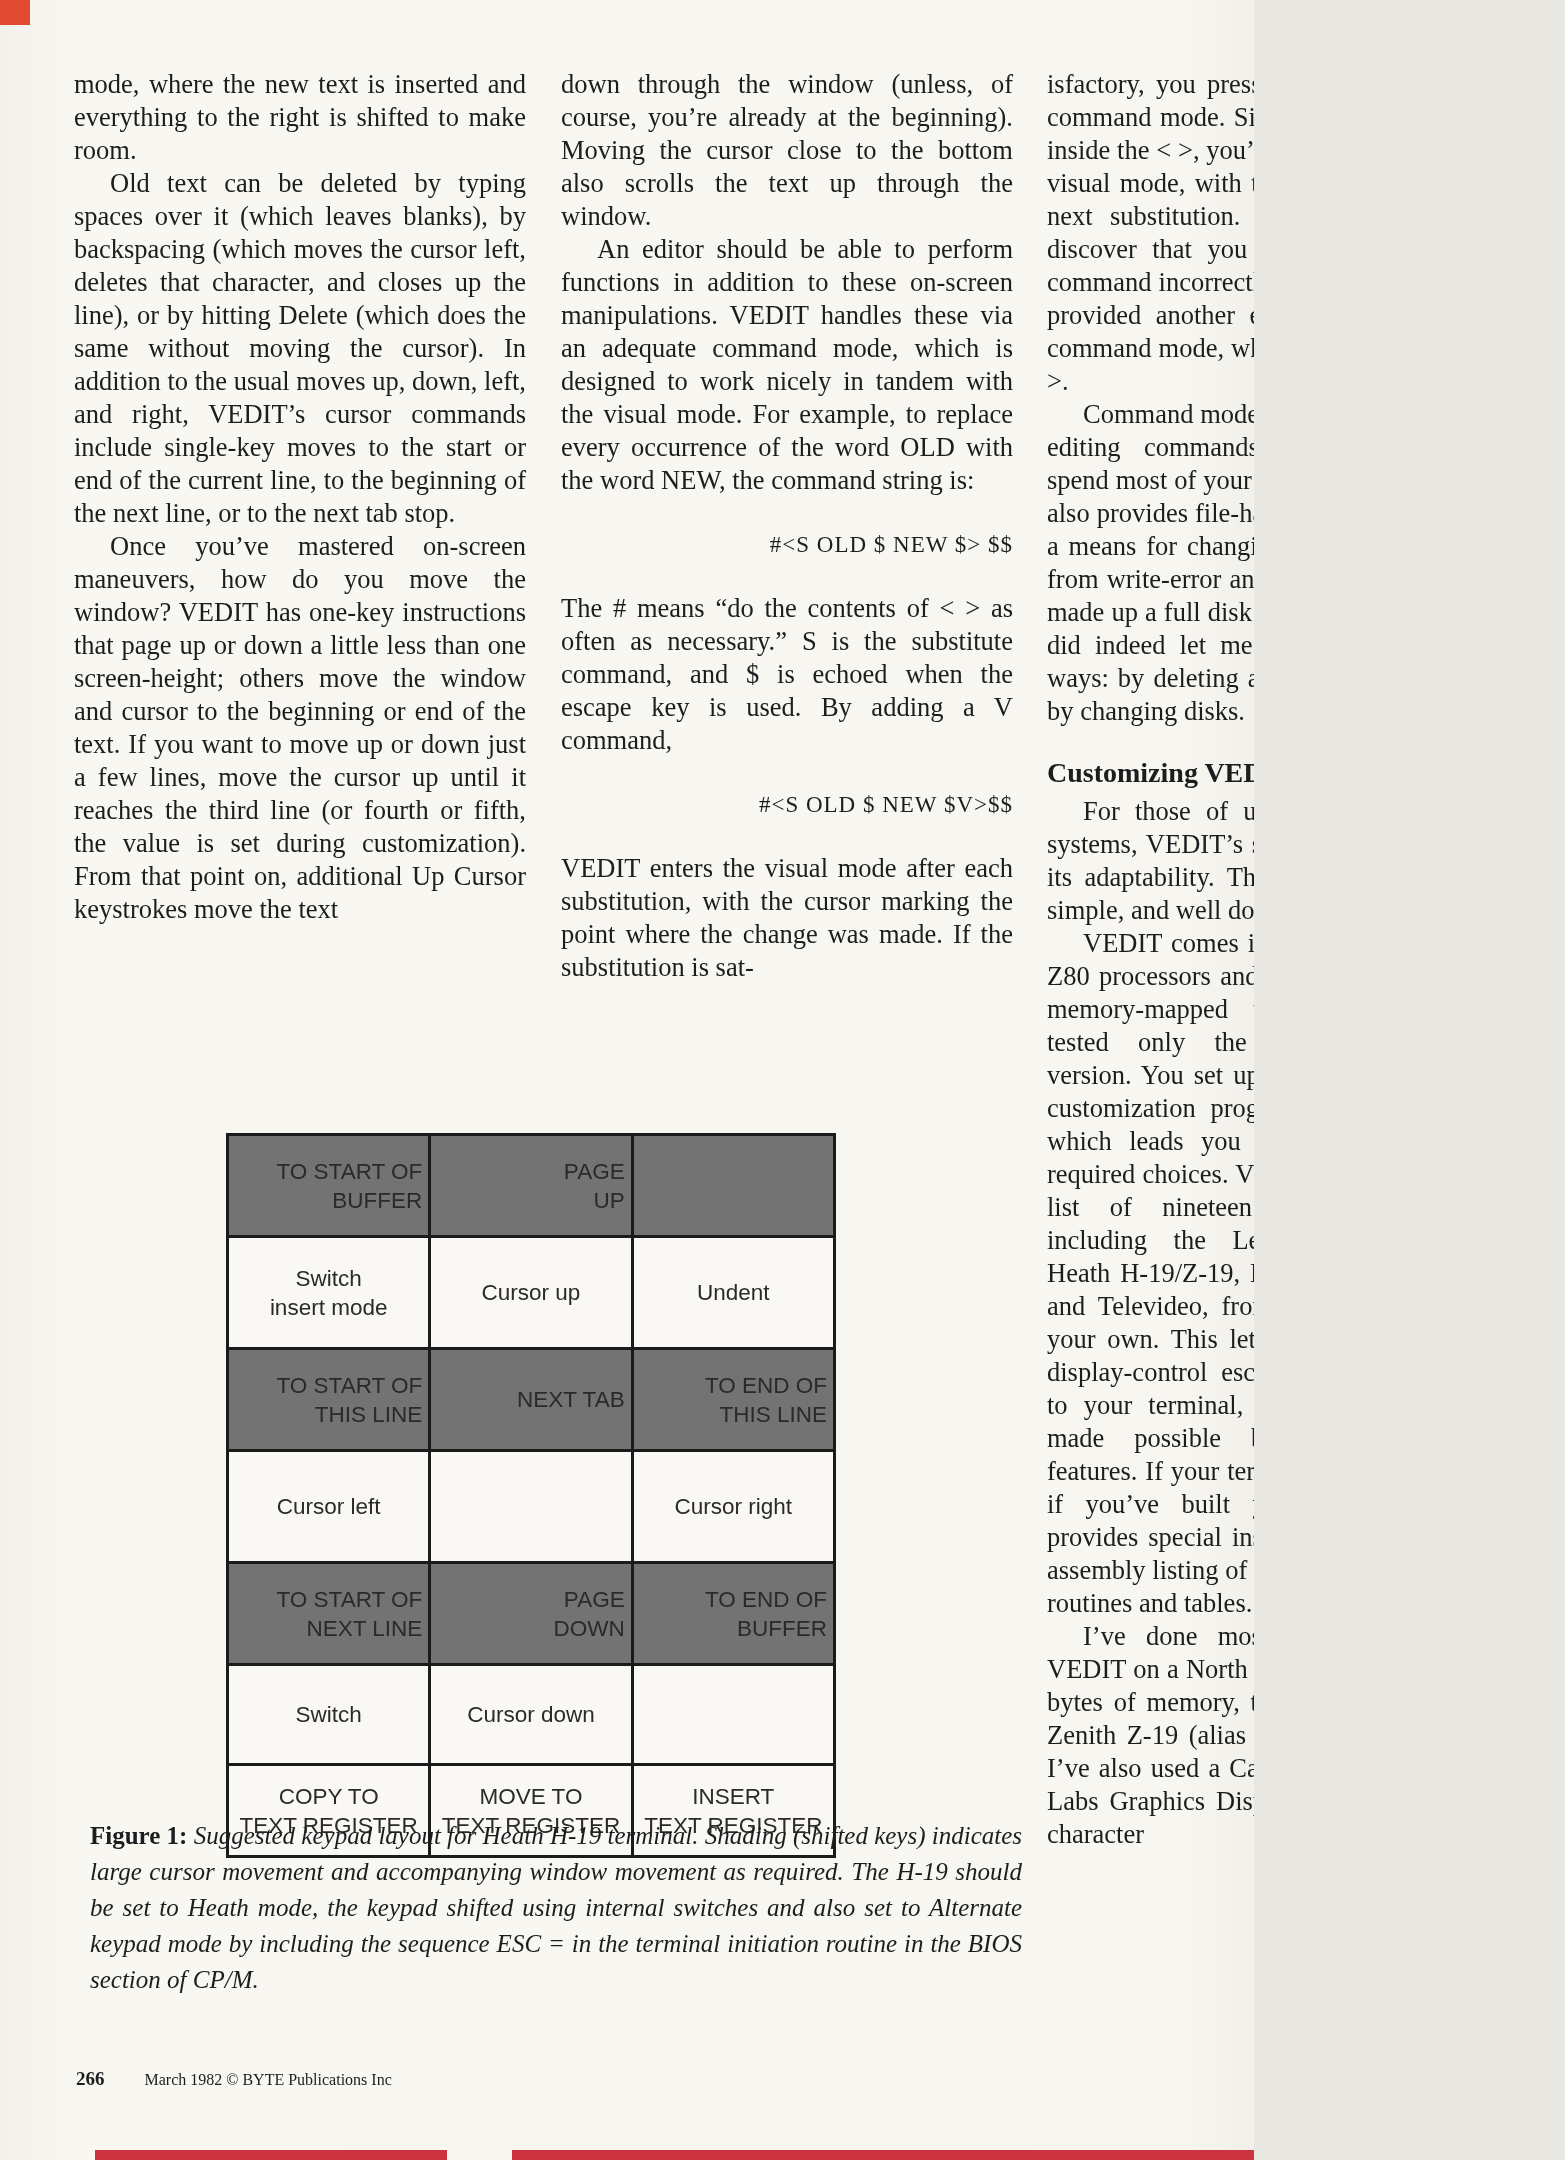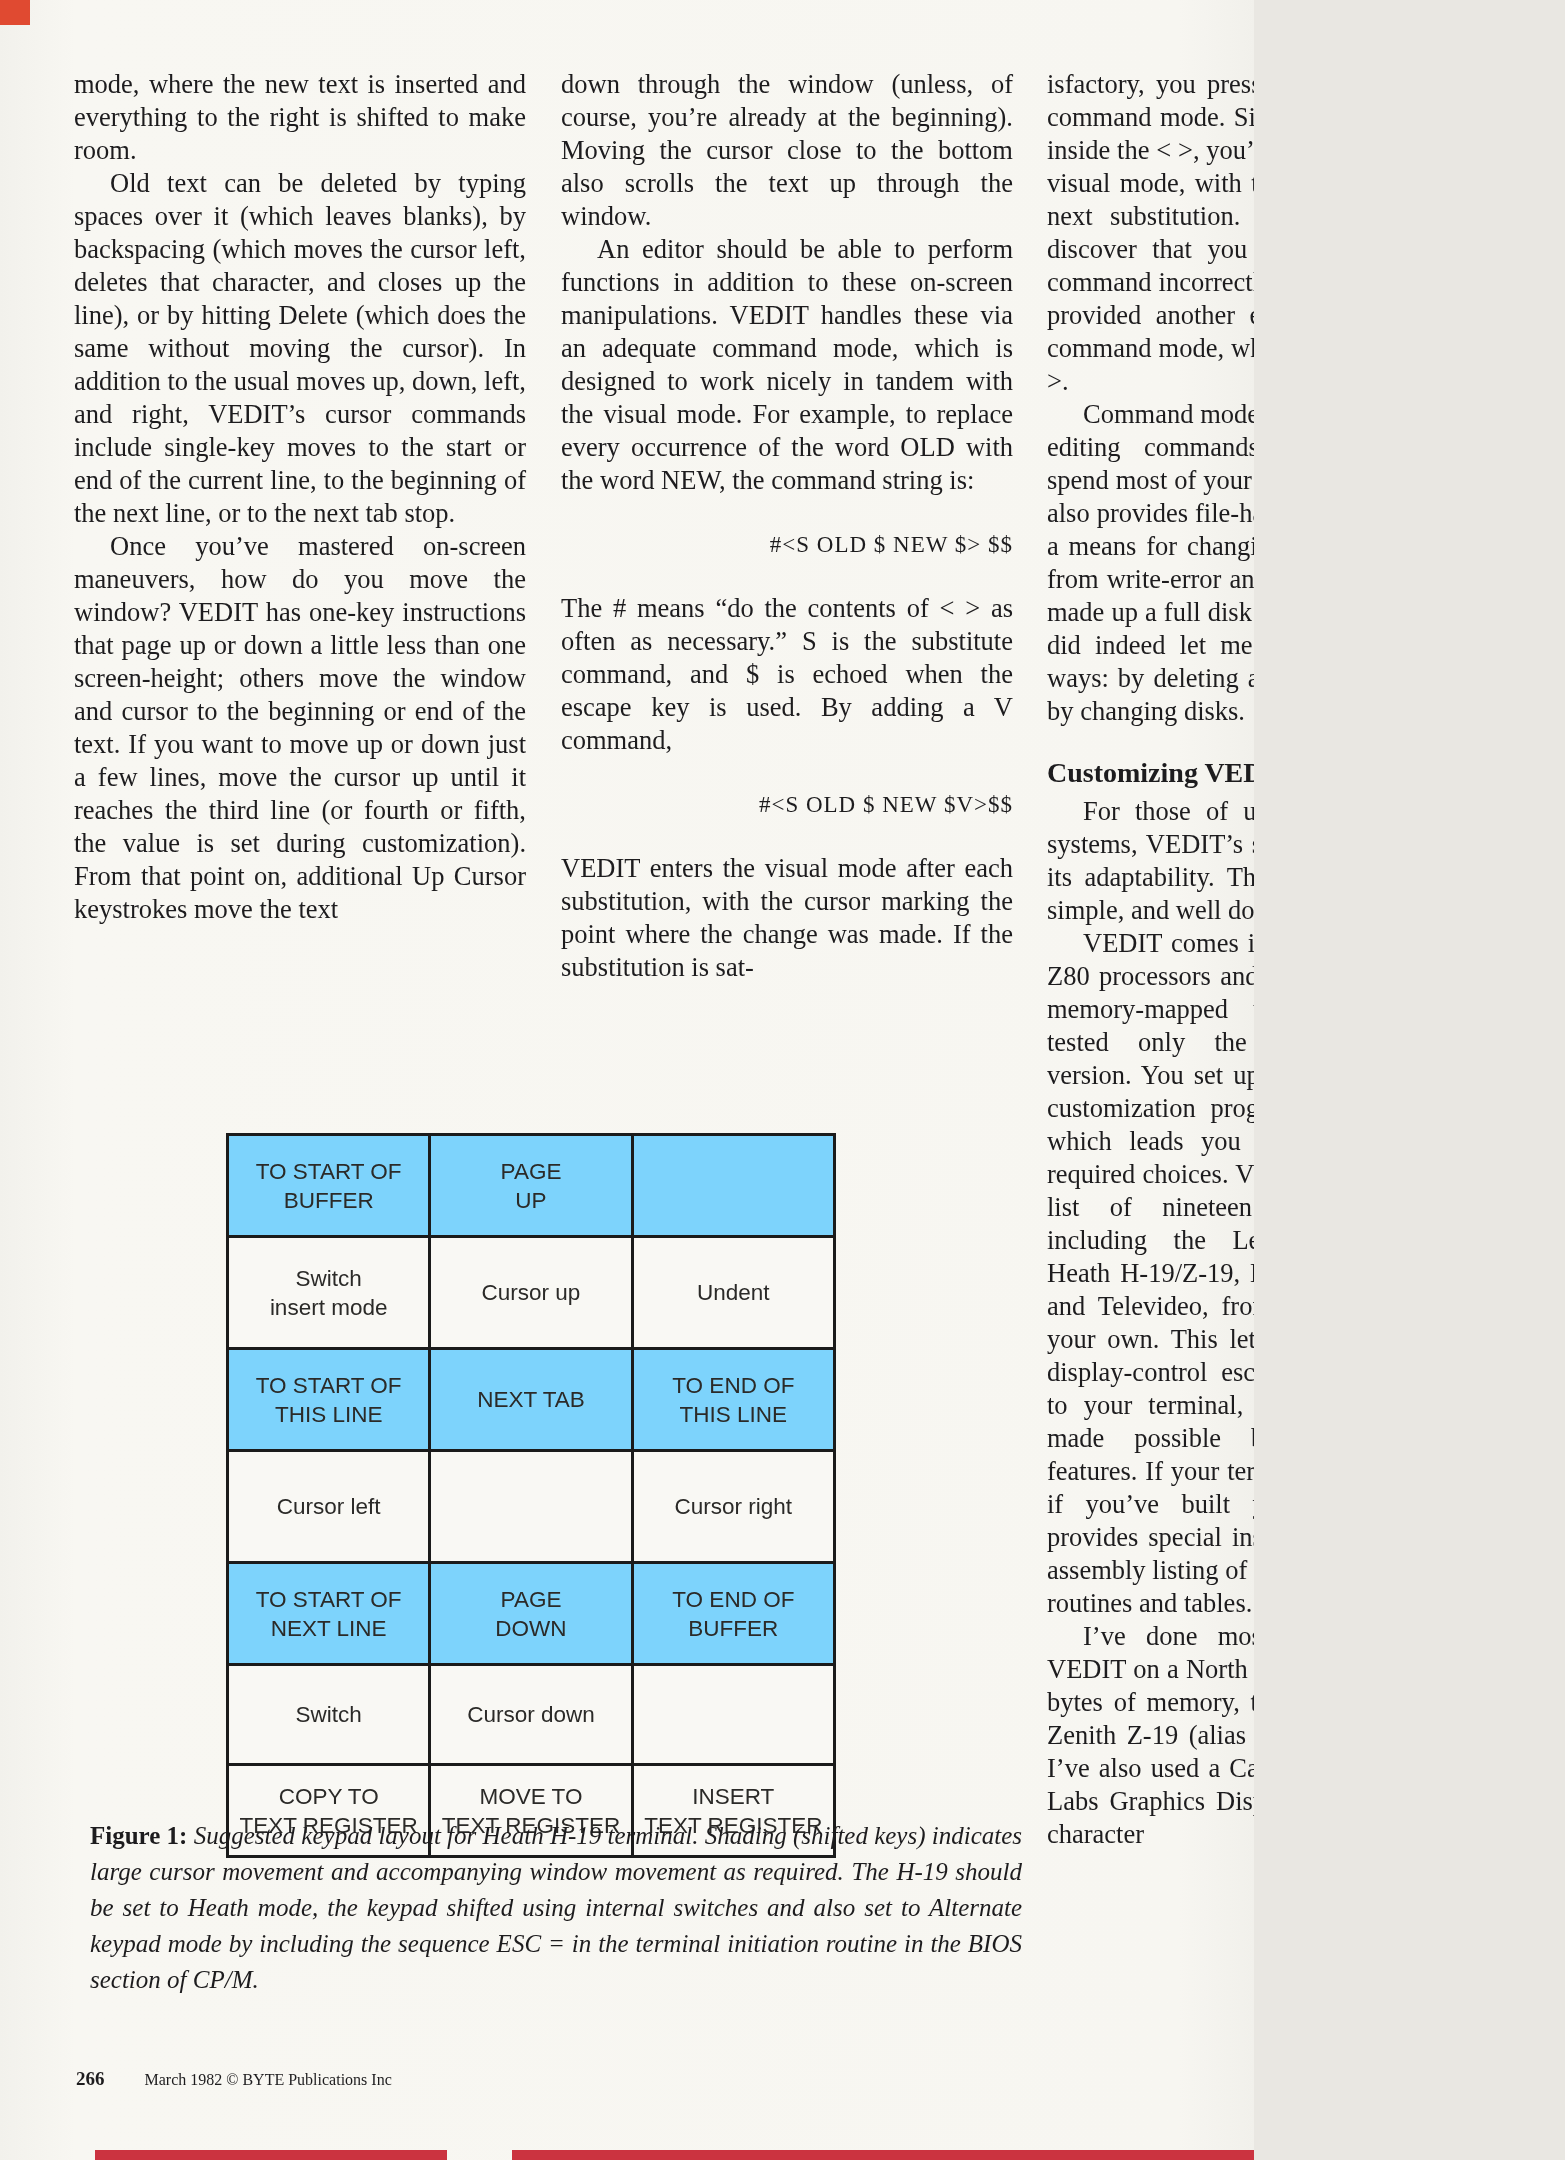--- a/index.html
+++ b/index.html
@@ -55,21 +55,21 @@
     border: 3px solid #1b1b1b;
     text-align: center;
     vertical-align: middle;
     font-family: "Liberation Sans", "DejaVu Sans", sans-serif;
     font-size: 22.5px;
     line-height: 29px;
     color: #2b2a28;
     white-space: pre-line;
     padding: 0 6px;
   }
-  .keypad-table tr.shaded td { background: #7dd3fc; }
+  .keypad-table tr.shaded td { background: #737373; text-align: right; }
   .r1 { height: 102px; } .r2 { height: 112px; } .r3 { height: 102px; }
   .r4 { height: 112px; } .r5 { height: 102px; } .r6 { height: 100px; }
   .r7 { height: 92px;  }
   
   .figure-caption {
     position: absolute;
     left: 90px; top: 1818px;
     width: 932px;
     font-size: 25px;
     line-height: 36px;

